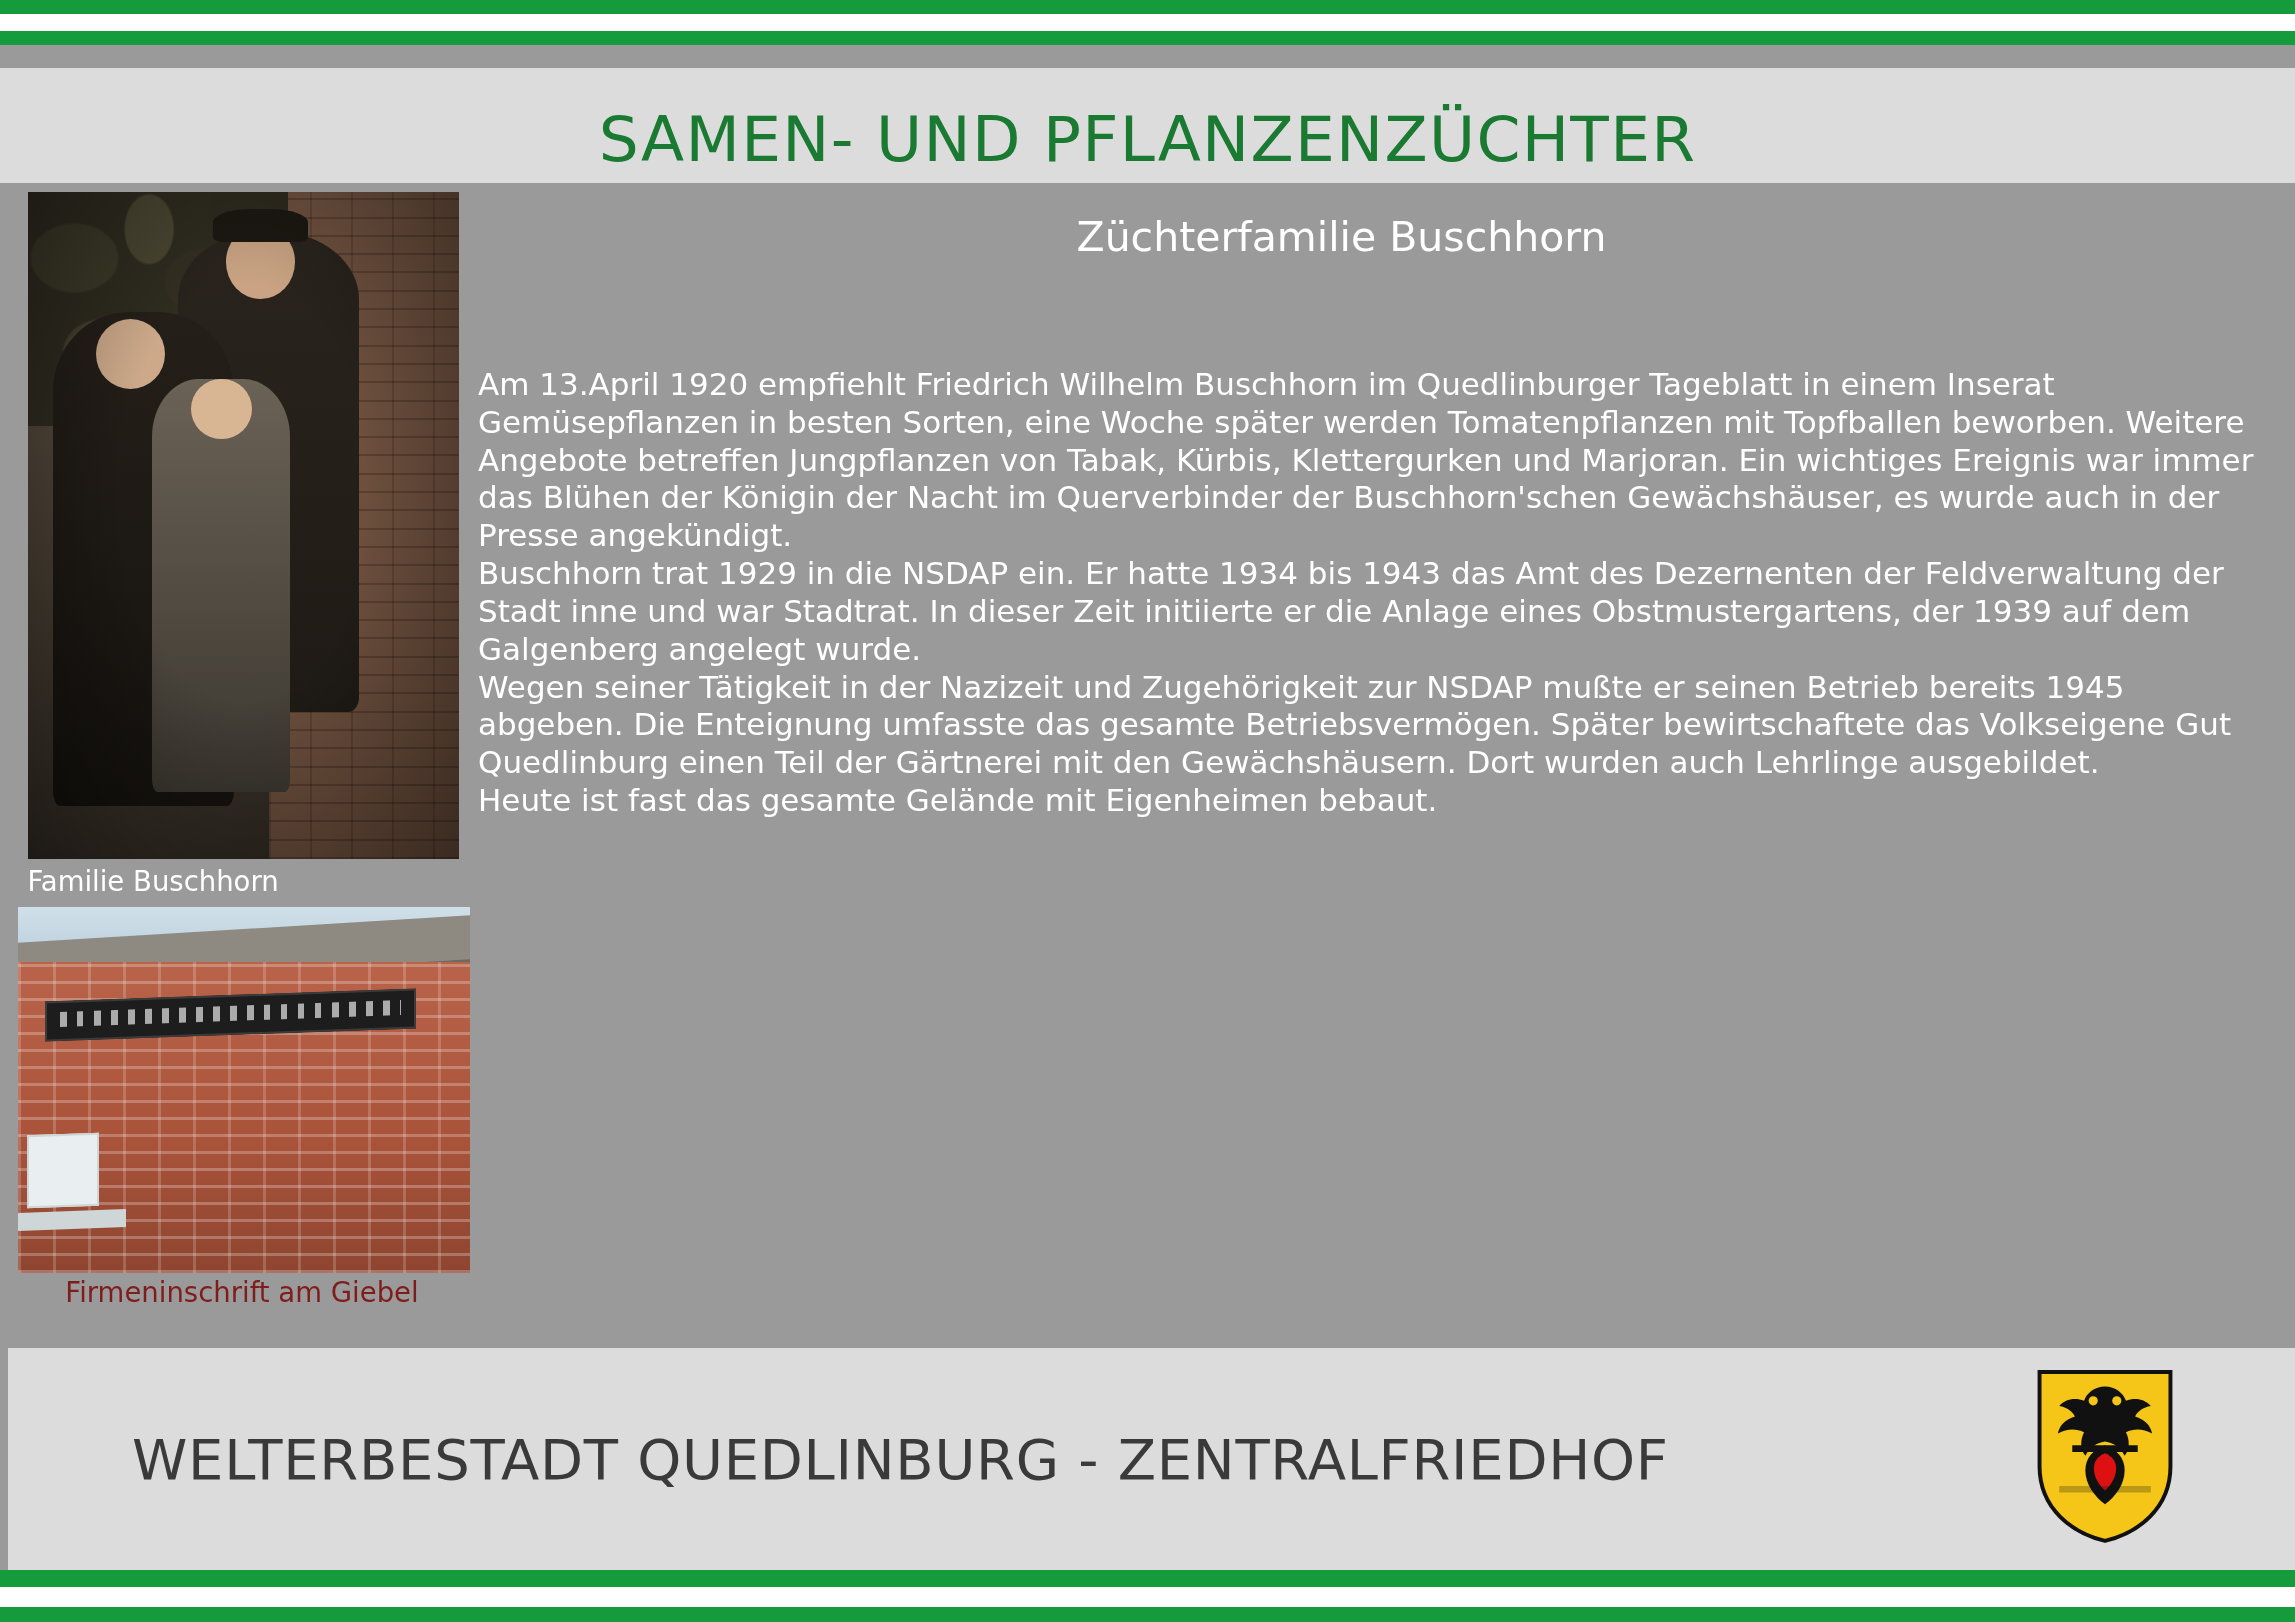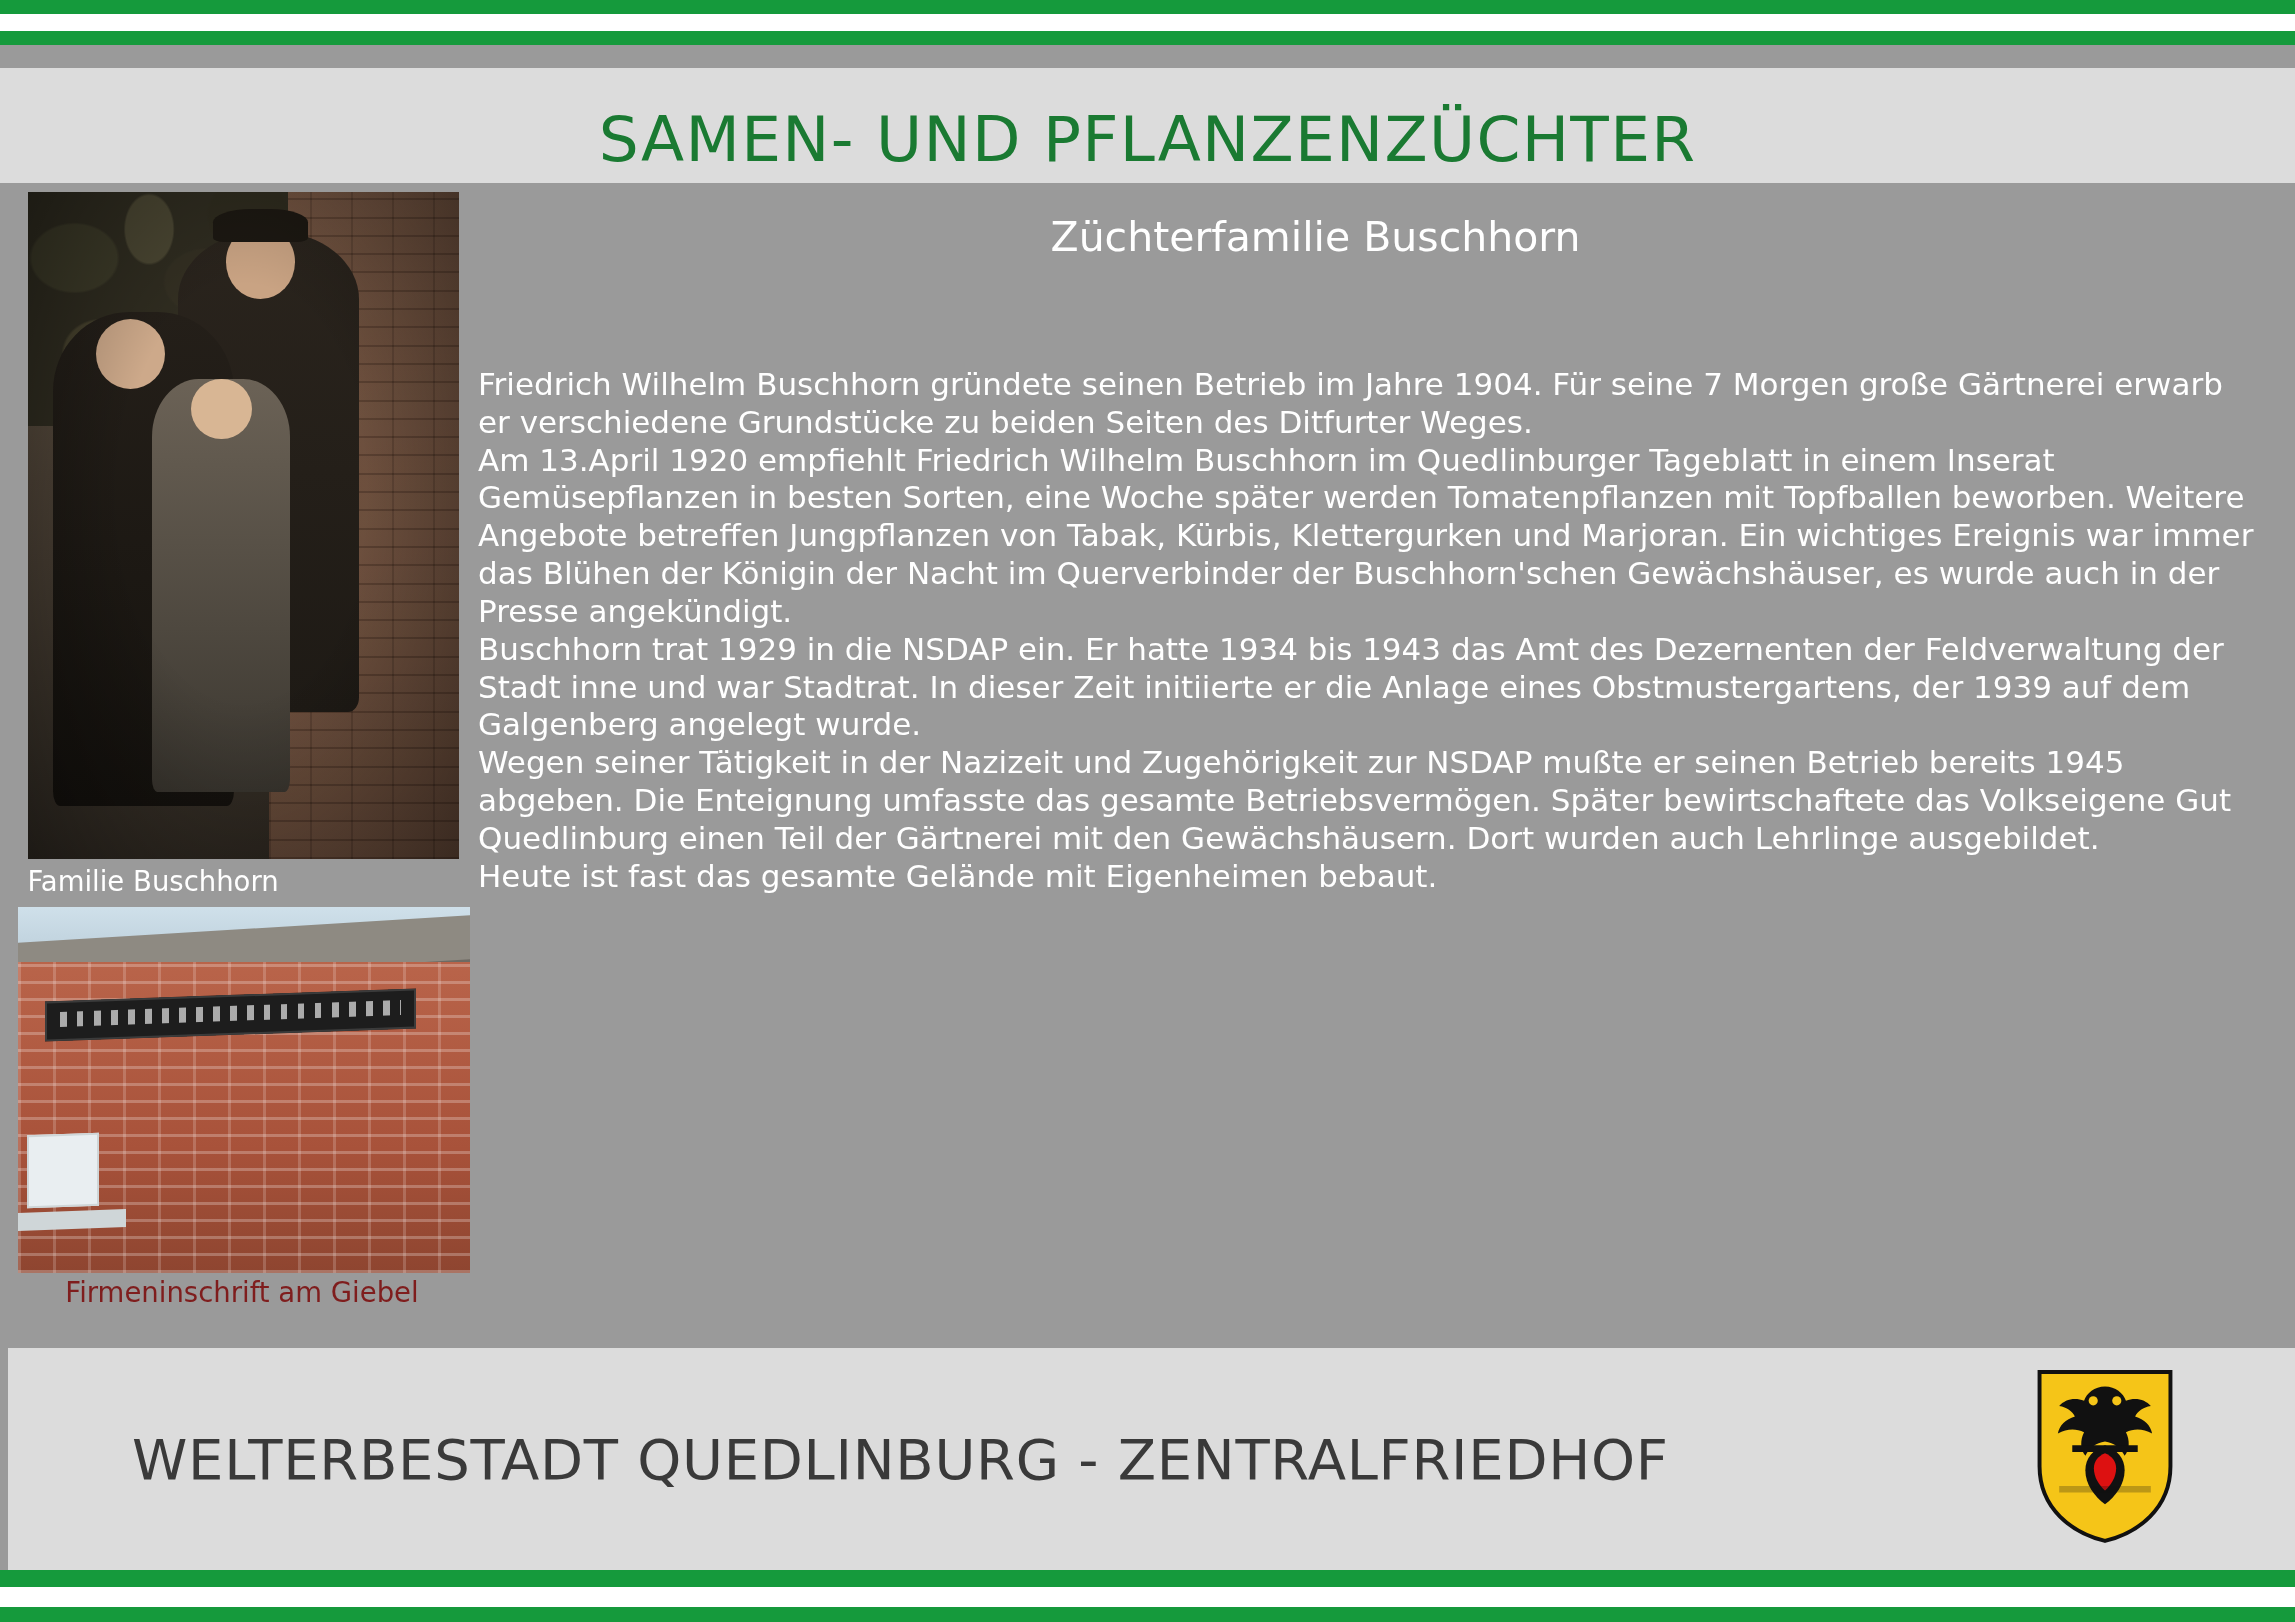--- a/index.html
+++ b/index.html
@@ -48,21 +48,21 @@
     color: #1a7a32;
     font-family: "DejaVu Sans", sans-serif;
   }
   
   .main-area {
     position: absolute; left: 0; top: 183px;
     width: 2295px; height: 1165px;
     background: #9a9a9a;
   }
   .subtitle {
-    position: absolute; left: 432px; top: 213px;
+    position: absolute; left: 458px; top: 213px;
     width: 1767px;
     text-align: center;
     font-size: 41px;
     color: #ffffff;
     font-weight: 400;
   }
   
   .photo1 {
     position: absolute;
     left: 27.5px; top: 192px;
@@ -257,21 +257,20 @@
     <div class="brick"></div>
     <div class="sign"></div>
     <div class="window"></div>
     <div class="ledge"></div>
   </div>
   <div class="cap2">
     <div>Firmeninschrift am Giebel</div>
   </div>
 
   <div class="body-text">
-    <p>Friedrich Wilhelm Buschhorn gründete seinen Betrieb im Jahre 1904. Für seine 7 Morgen große Gärtnerei erwarb er verschiedene Grundstücke zu beiden Seiten des Ditfurter Weges.</p>
     <p>Am 13.April 1920 empfiehlt Friedrich Wilhelm Buschhorn im Quedlinburger Tageblatt in einem Inserat Gemüsepflanzen in besten Sorten, eine Woche später werden Tomatenpflanzen mit Topfballen beworben. Weitere Angebote betreffen Jungpflanzen von Tabak, Kürbis, Klettergurken und Marjoran. Ein wichtiges Ereignis war immer das Blühen der Königin der Nacht im Querverbinder der Buschhorn'schen Gewächshäuser, es wurde auch in der Presse angekündigt.</p>
     <p>Buschhorn trat 1929 in die NSDAP ein. Er hatte 1934 bis 1943 das Amt des Dezernenten der Feldverwaltung der Stadt inne und war Stadtrat. In dieser Zeit initiierte er die Anlage eines Obstmustergartens, der 1939 auf dem Galgenberg angelegt wurde.</p>
     <p>Wegen seiner Tätigkeit in der Nazizeit und Zugehörigkeit zur NSDAP mußte er seinen Betrieb bereits 1945 abgeben. Die Enteignung umfasste das gesamte Betriebsvermögen. Später bewirtschaftete das Volkseigene Gut Quedlinburg einen Teil der Gärtnerei mit den Gewächshäusern. Dort wurden auch Lehrlinge ausgebildet.</p>
     <p>Heute ist fast das gesamte Gelände mit Eigenheimen bebaut.</p>
   </div>
 
   <div class="bottom-band">
     <h2>WELTERBESTADT QUEDLINBURG - ZENTRALFRIEDHOF</h2>
   </div>
 

